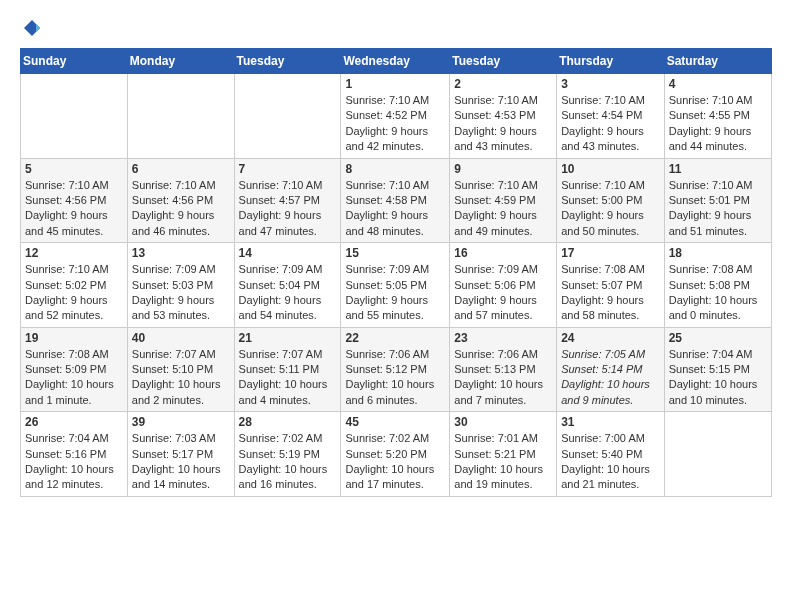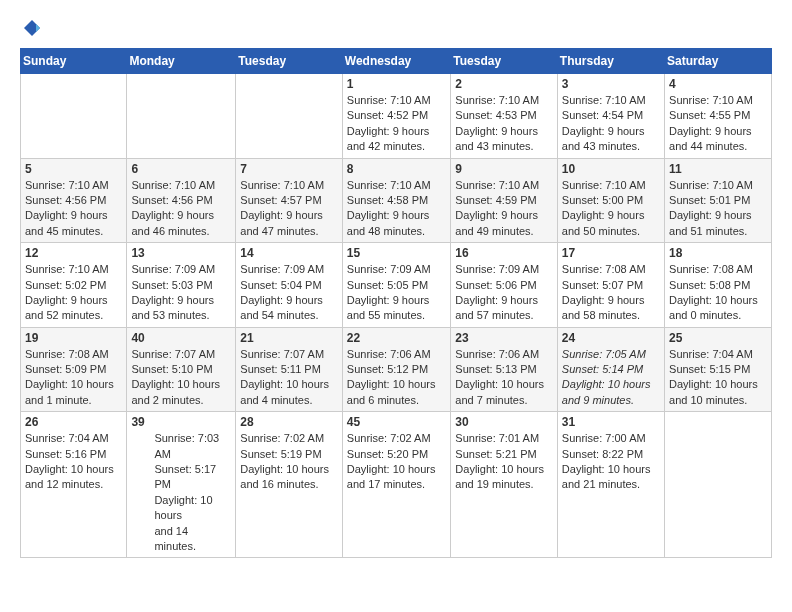--- a/index.html
+++ b/index.html
@@ -321,21 +321,21 @@
         <tr>
           <td>
             <span class="day-num">26</span>
             <div class="day-info" style="white-space: pre-line;">Sunrise: 7:04 AM
 Sunset: 5:16 PM
 Daylight: 10 hours
 and 12 minutes.</div>
           </td>
           <td>
             <span class="day-num">39</span>
-            <div class="day-info" style="white-space: pre-line; margin-left: 23px;">Sunrise: 7:03 AM
+            <div class="day-info" style="white-space: pre-line;">Sunrise: 7:03 AM
 Sunset: 5:17 PM
 Daylight: 10 hours
 and 14 minutes.</div>
           </td>
           <td>
             <span class="day-num">28</span>
             <div class="day-info" style="white-space: pre-line;">Sunrise: 7:02 AM
 Sunset: 5:19 PM
 Daylight: 10 hours
 and 16 minutes.</div>
@@ -350,21 +350,21 @@
           <td>
             <span class="day-num">30</span>
             <div class="day-info" style="white-space: pre-line;">Sunrise: 7:01 AM
 Sunset: 5:21 PM
 Daylight: 10 hours
 and 19 minutes.</div>
           </td>
           <td>
             <span class="day-num">31</span>
             <div class="day-info" style="white-space: pre-line;">Sunrise: 7:00 AM
-Sunset: 8:22 PM
+Sunset: 5:40 PM
 Daylight: 10 hours
 and 21 minutes.</div>
           </td>
           <td class="empty-cell"></td>
         </tr>
       </tbody>
   </table>
 </div>
 
 </body></html>

